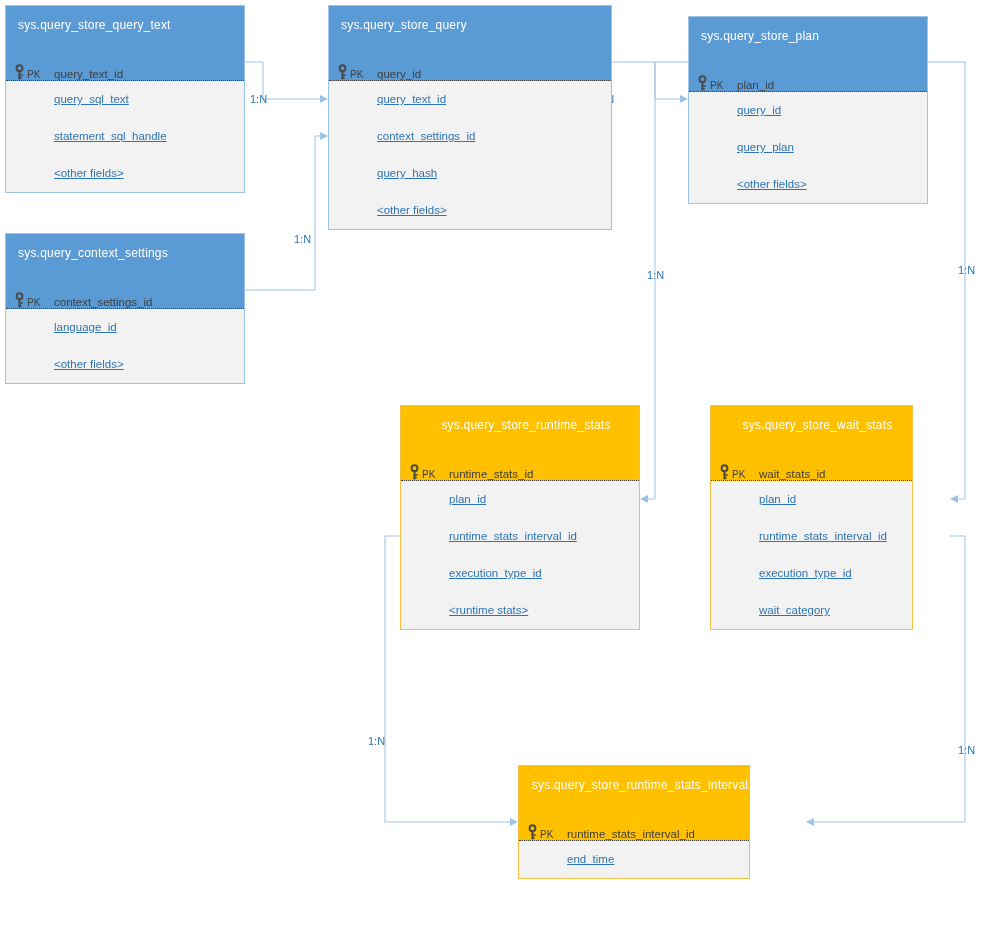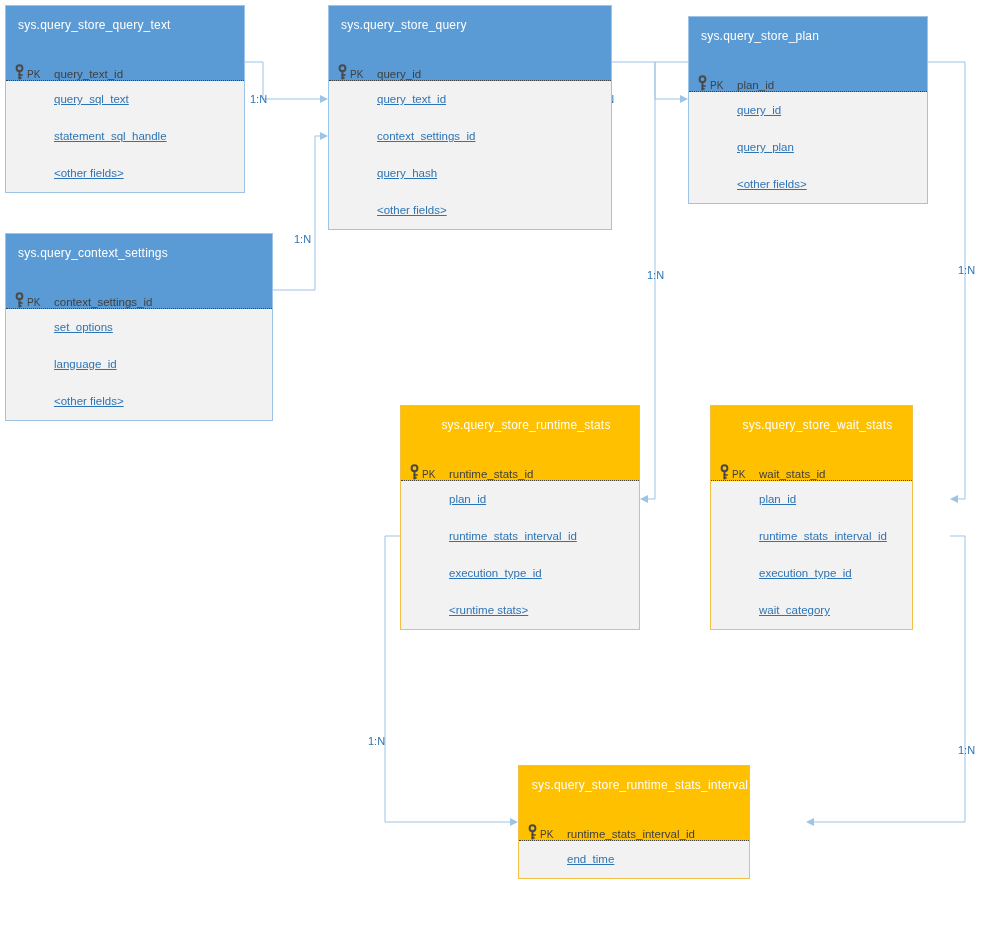--- a/index.html
+++ b/index.html
@@ -136,35 +136,34 @@
           </svg>
         </span>
       <span class="pk-tag">PK</span>
       <span class="pk-name">plan_id</span>
     </div>
     <div class="row">query_id</div>
     <div class="row">query_plan</div>
     <div class="row">&lt;other fields&gt;</div>
   </div>
 
-  <div class="entity blue" style="left:5px;top:233px;width:268px">
+  <div class="entity blue" style="left:5px;top:233px;width:240px">
     <div class="hdr">sys.query_context_settings</div>
     <div class="pk-row">
       <span class="key-icon">
           <svg width="11" height="16" viewBox="0 0 11 16">
             <circle cx="5.5" cy="4.2" r="2.9" fill="none" stroke="#4a4a4a" stroke-width="2"></circle>
             <rect x="4.5" y="7" width="2" height="8.4" fill="#4a4a4a"></rect>
             <rect x="4.5" y="10.2" width="4.2" height="1.6" fill="#4a4a4a"></rect>
             <rect x="4.5" y="13" width="3.2" height="1.6" fill="#4a4a4a"></rect>
           </svg>
         </span>
       <span class="pk-tag">PK</span>
       <span class="pk-name">context_settings_id</span>
     </div>
-    <div class="row">set_options</div>
     <div class="row">language_id</div>
     <div class="row">&lt;other fields&gt;</div>
   </div>
 
   <div class="entity orange" style="left:400px;top:405px;width:240px">
     <div class="hdr">sys.query_store_runtime_stats</div>
     <div class="pk-row">
       <span class="key-icon">
           <svg width="11" height="16" viewBox="0 0 11 16">
             <circle cx="5.5" cy="4.2" r="2.9" fill="none" stroke="#4a4a4a" stroke-width="2"></circle>

